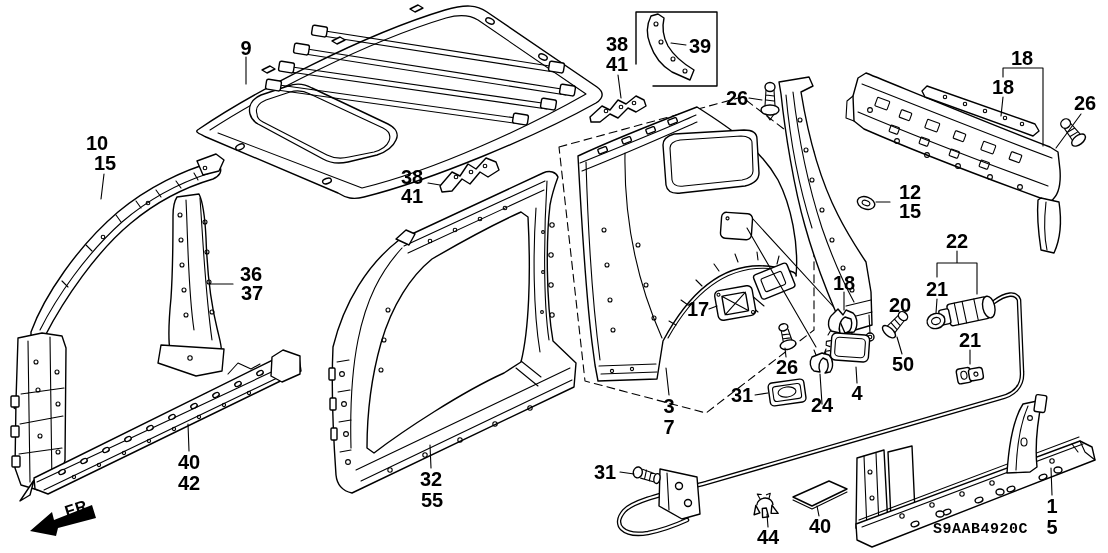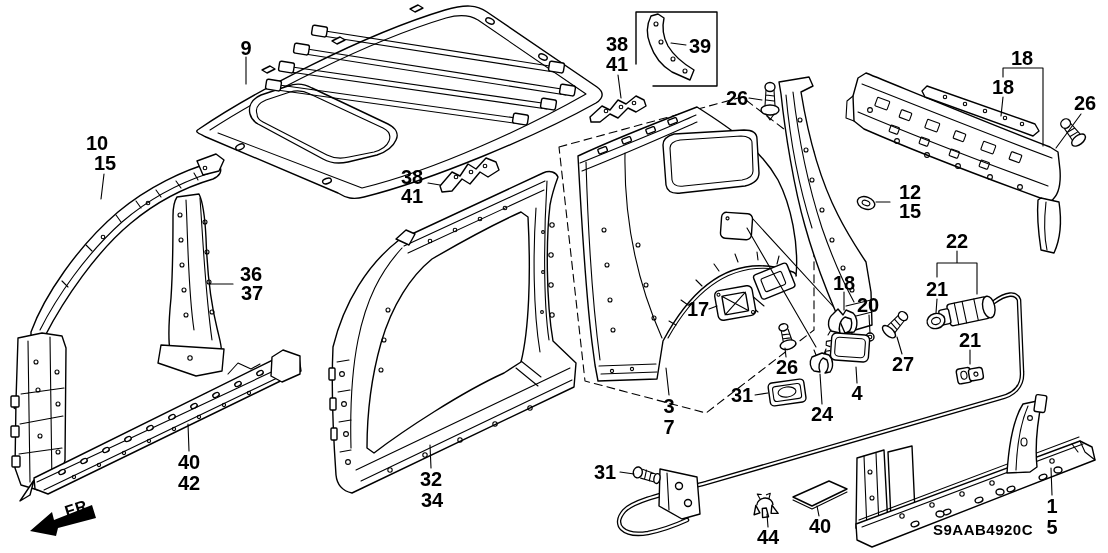--- a/index.html
+++ b/index.html
@@ -3,21 +3,21 @@
 <meta charset="utf-8">
 <style>
   html,body{margin:0;padding:0;background:#fff;}
   body{width:1108px;height:553px;position:relative;overflow:hidden;
        font-family:"Liberation Sans",sans-serif;color:#000;}
   .stage{position:absolute;left:0;top:0;width:1108px;height:553px;}
   svg{position:absolute;left:0;top:0;}
   .callout{position:absolute;transform:translate(-50%,-50%);
            font-size:20px;font-weight:700;line-height:1;white-space:nowrap;
            user-select:none;}
-  .code{position:absolute;font-size:15px;font-weight:700;letter-spacing:.5px;}
+  .code{position:absolute;font-size:15px;font-weight:700;letter-spacing:.5px;font-family:Liberation Mono, monospace;}
   .fr{position:absolute;font-size:16px;font-weight:700;
       transform:translate(-50%,-50%) rotate(-17deg);letter-spacing:1px;}
   .ln{fill:none;stroke:#000;stroke-width:1.4;stroke-linecap:round;stroke-linejoin:round;}
   .th{stroke-width:1.1;}
   .fw{fill:#fff;stroke:#000;stroke-width:1.4;stroke-linejoin:round;}
   .dash{stroke-dasharray:8 5;}
 </style>
 </head>
 <body>
 
@@ -463,34 +463,34 @@
 <div class="callout" style="left:412px;top:177px">38</div>
 <div class="callout" style="left:412px;top:196px">41</div>
 <div class="callout" style="left:1022px;top:58px">18</div>
 <div class="callout" style="left:1003px;top:87px">18</div>
 <div class="callout" style="left:1085px;top:103px">26</div>
 <div class="callout" style="left:910px;top:192px">12</div>
 <div class="callout" style="left:910px;top:211px">15</div>
 <div class="callout" style="left:957px;top:241px">22</div>
 <div class="callout" style="left:937px;top:289px">21</div>
 <div class="callout" style="left:844px;top:283px">18</div>
-<div class="callout" style="left:868px;top:305px">20</div>
-<div class="callout" style="left:903px;top:364px">27</div>
+<div class="callout" style="left:900px;top:305px">20</div>
+<div class="callout" style="left:903px;top:364px">50</div>
 <div class="callout" style="left:970px;top:340px">21</div>
 <div class="callout" style="left:857px;top:393px">4</div>
 <div class="callout" style="left:698px;top:309px">17</div>
 <div class="callout" style="left:787px;top:367px">26</div>
 <div class="callout" style="left:742px;top:395px">31</div>
-<div class="callout" style="left:822px;top:414px">24</div>
+<div class="callout" style="left:822px;top:405px">24</div>
 <div class="callout" style="left:669px;top:406px">3</div>
 <div class="callout" style="left:669px;top:427px">7</div>
 <div class="callout" style="left:189px;top:462px">40</div>
 <div class="callout" style="left:189px;top:483px">42</div>
 <div class="callout" style="left:431px;top:479px">32</div>
-<div class="callout" style="left:432px;top:500px">34</div>
+<div class="callout" style="left:432px;top:500px">55</div>
 <div class="callout" style="left:605px;top:472px">31</div>
 <div class="callout" style="left:768px;top:537px">44</div>
 <div class="callout" style="left:820px;top:526px">40</div>
 <div class="callout" style="left:1052px;top:506px">1</div>
 <div class="callout" style="left:1052px;top:527px">5</div>
 
 <div class="fr" style="left:79px;top:508px">FR.</div>
 <div class="code" style="left:933px;top:521px">S9AAB4920C</div>
 </div>
 

